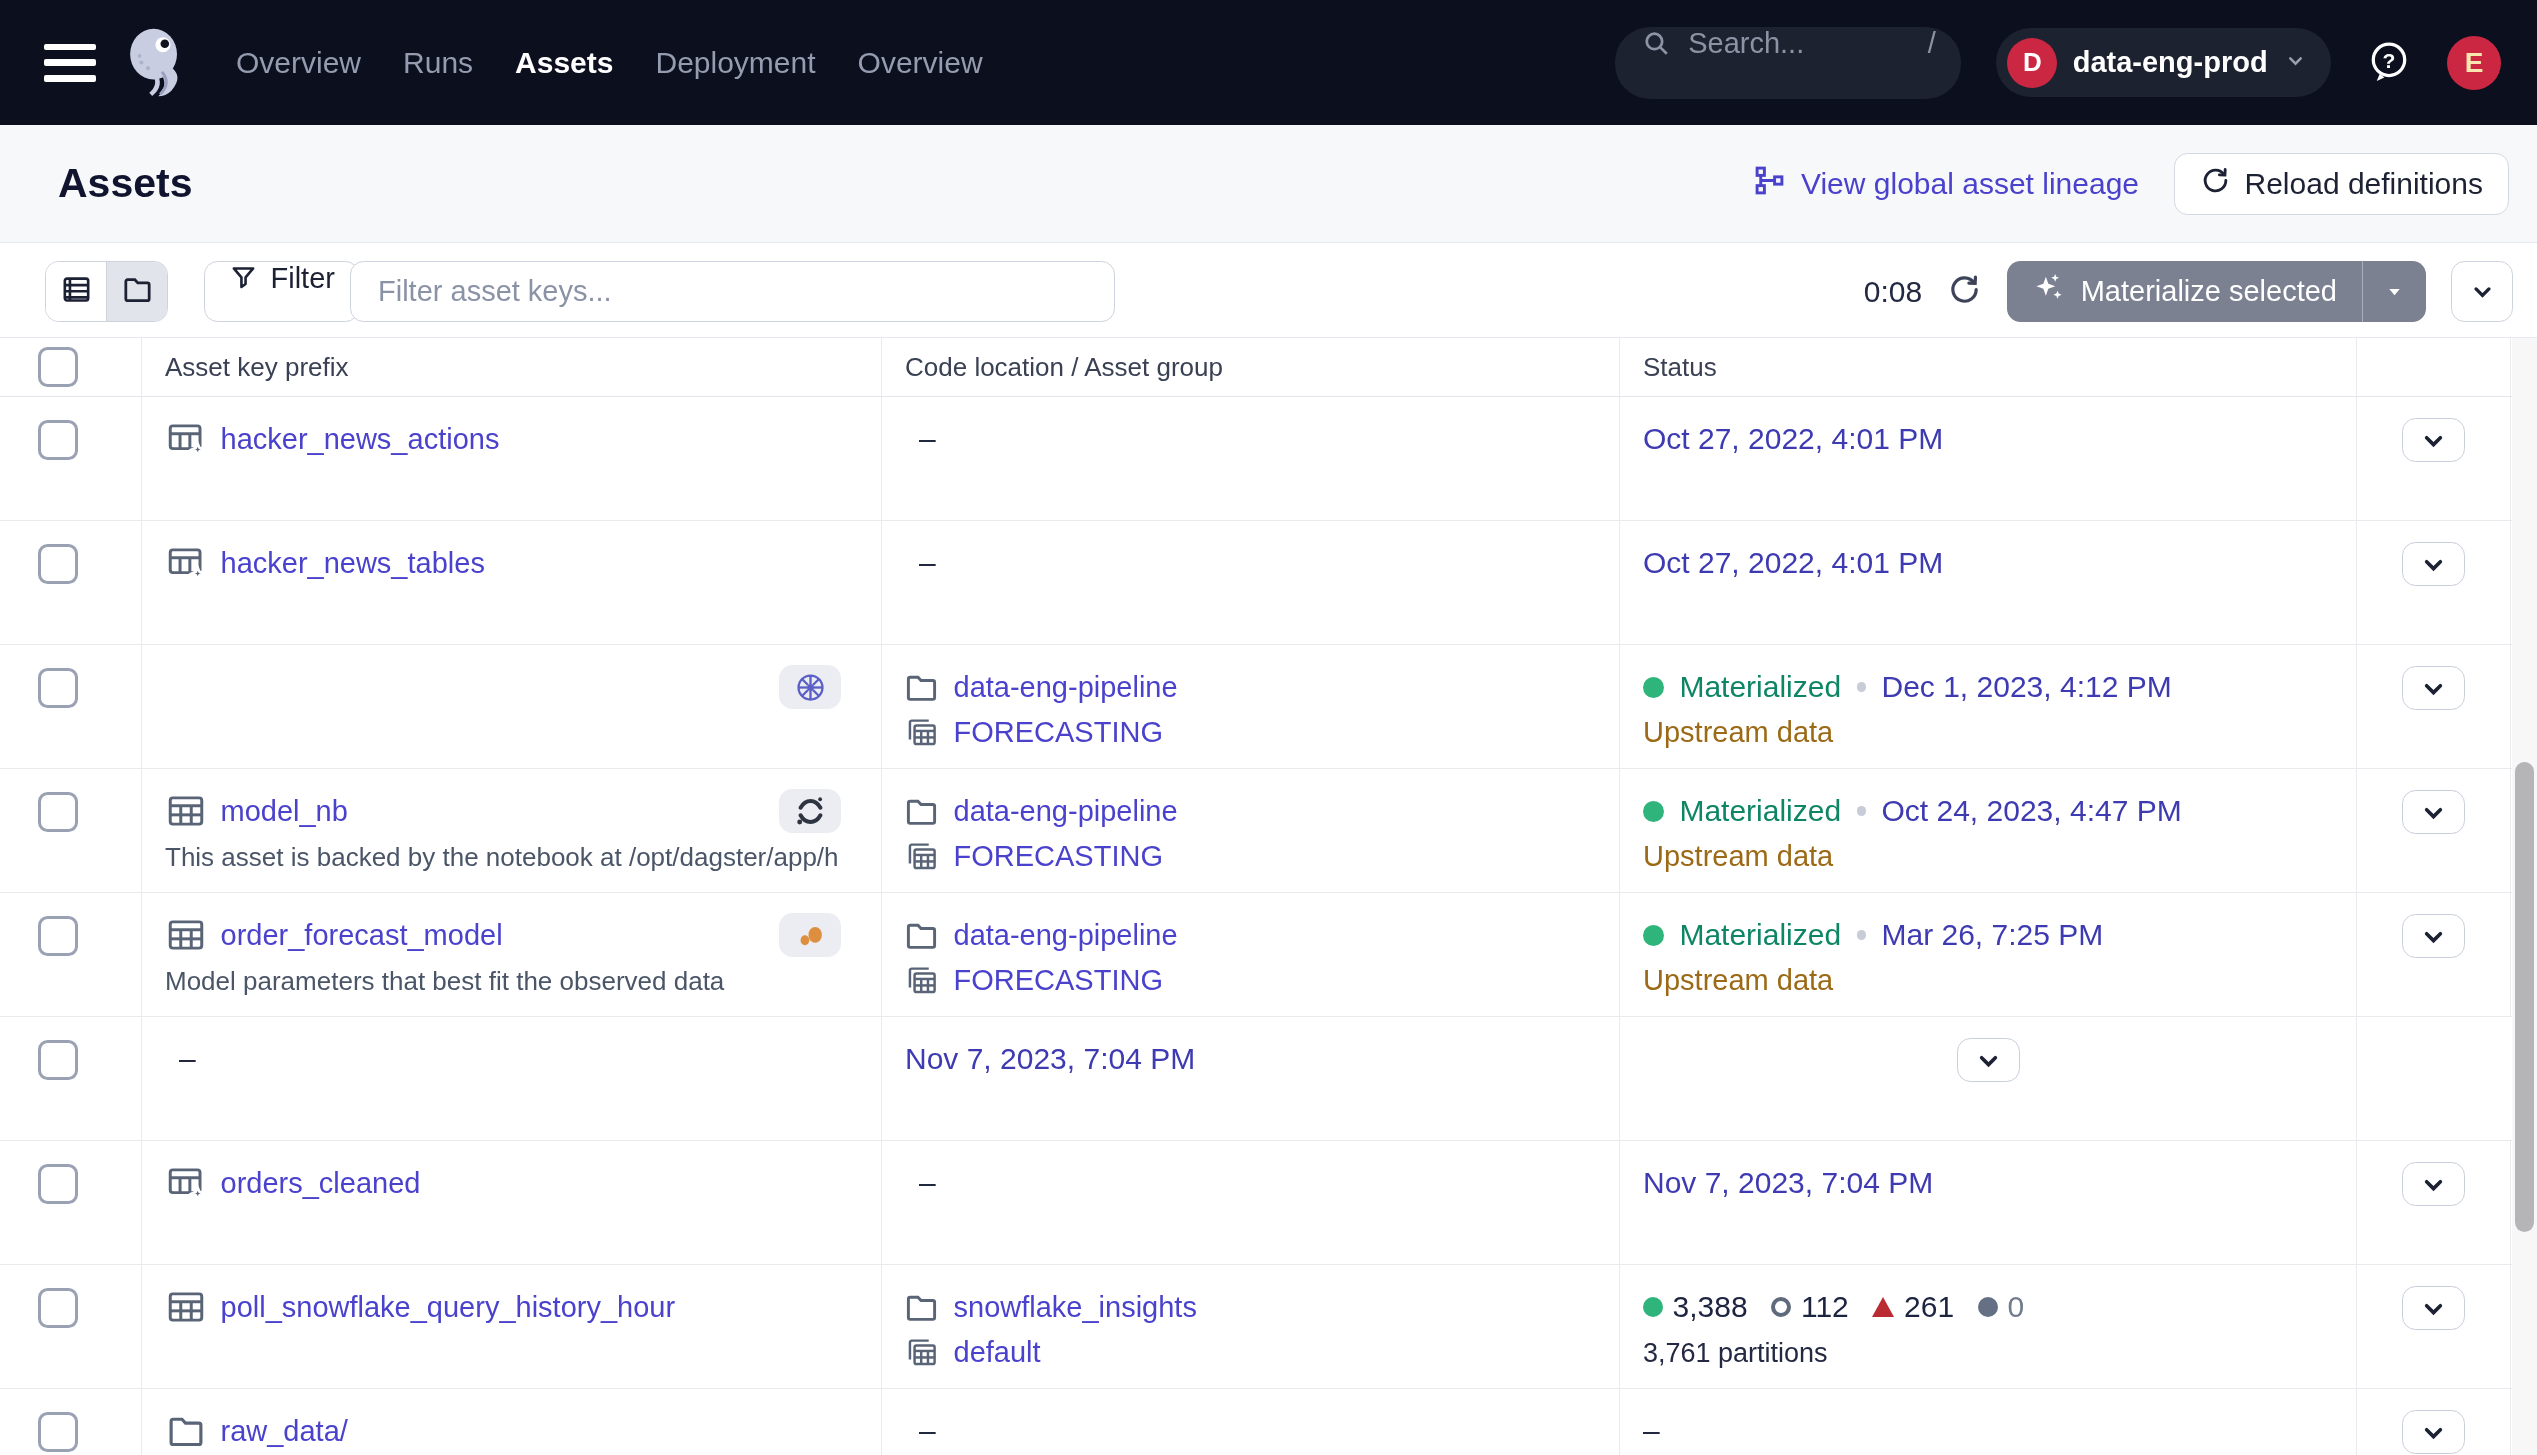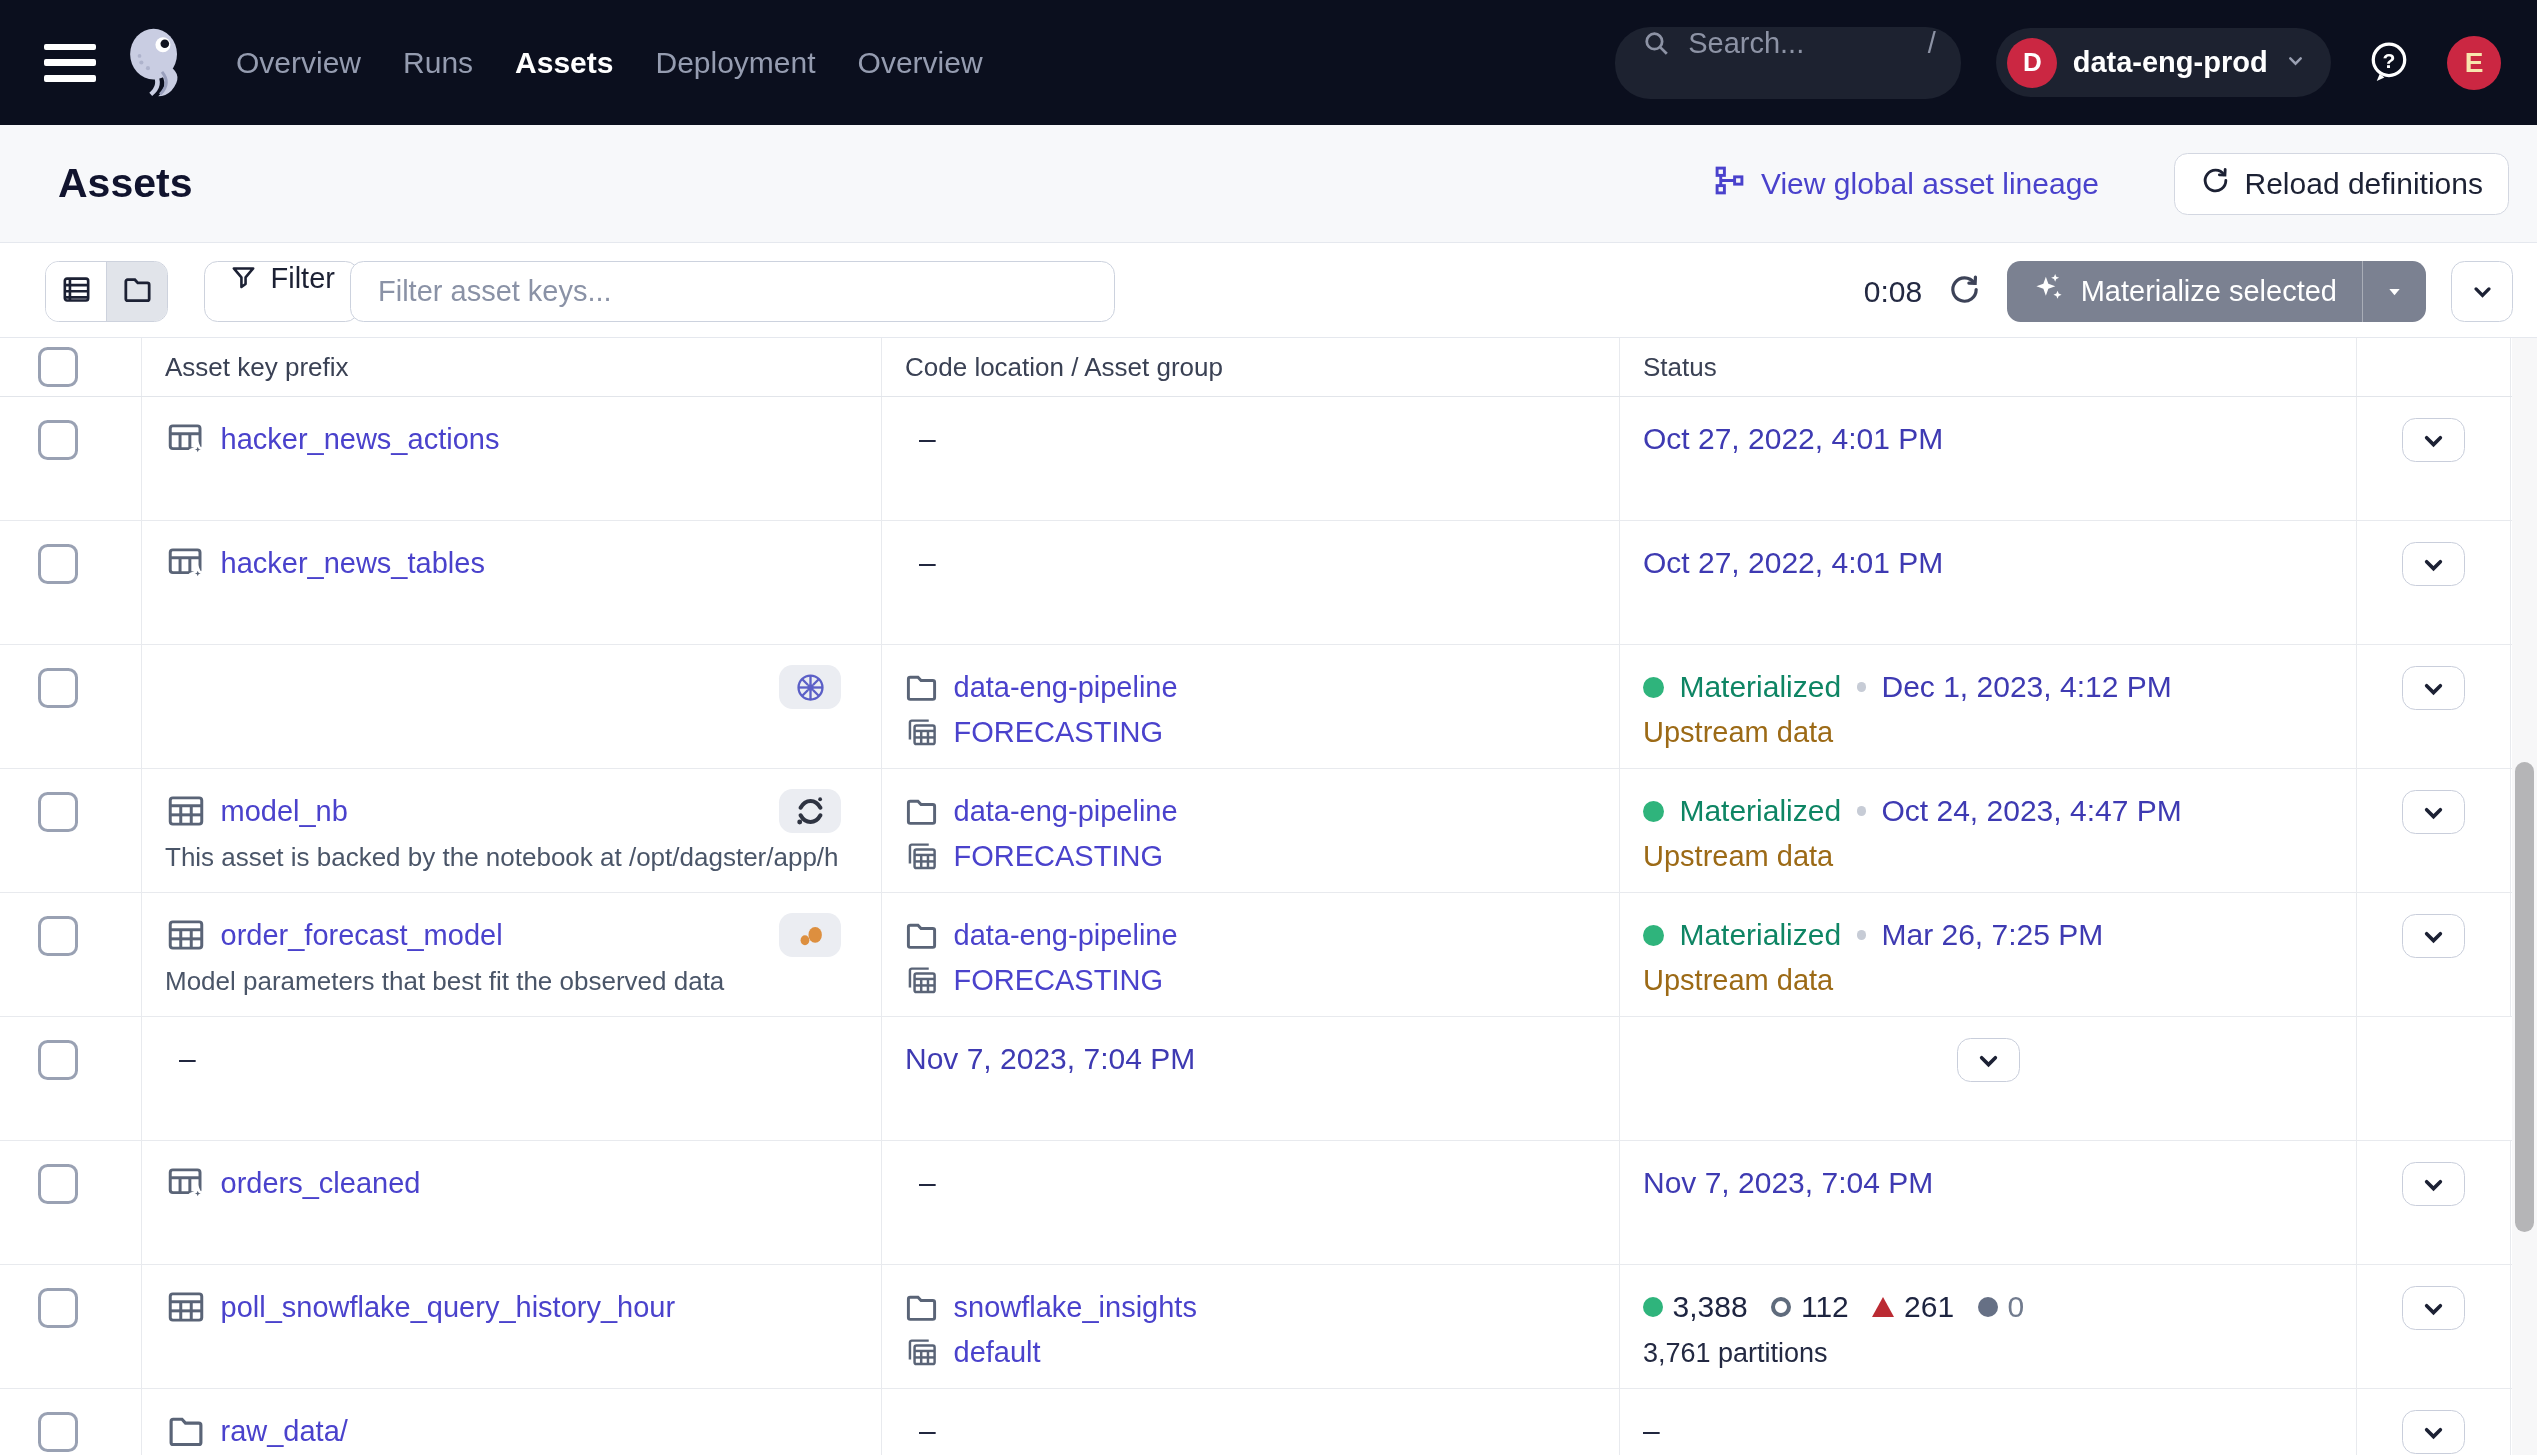--- a/index.html
+++ b/index.html
@@ -21,21 +21,21 @@
   .deploy-pill { height:69px; border-radius:35px; background:#1d2230; display:flex; align-items:center; padding:0 23px 0 11.5px; gap:15.4px; }
   .d-badge { width:50px; height:50px; border-radius:50%; background:var(--badge-red); color:#fff; font-weight:700; font-size:26px; display:flex; align-items:center; justify-content:center; }
   .deploy-name { color:#fff; font-size:29px; font-weight:600; }
   .avatar { width:54px; height:54px; border-radius:50%; background:var(--badge-red); color:#f7e6ae; font-weight:700; font-size:28px; display:flex; align-items:center; justify-content:center; }
 
   
   .page-head { height:118px; background:#f7f8fa; border-bottom:1.9px solid #e5e8ee; display:flex; align-items:center; position:relative; }
   .page-title { font-size:41px; font-weight:700; color:#11142e; margin-left:58px; }
   .head-right { position:absolute; right:29px; display:flex; align-items:center; gap:35px; }
   .lineage-link { display:flex; align-items:center; gap:13.5px; color:var(--link); font-size:30px; cursor:pointer; }
-  .reload-btn { height:62px; background:#fff; border:1.9px solid #d3d7e1; border-radius:13.5px; display:flex; align-items:center; gap:13.5px; padding:0 25px; font-size:30px; color:#1c2134; cursor:pointer;margin-left:40px; }
+  .reload-btn { height:62px; background:#fff; border:1.9px solid #d3d7e1; border-radius:13.5px; display:flex; align-items:center; gap:13.5px; padding:0 25px; font-size:30px; color:#1c2134; cursor:pointer; }
 
   
   .toolbar { height:95px; background:#fff; border-bottom:1.9px solid #e5e8ee; position:relative; }
   .seg { position:absolute; left:45px; top:18px; width:123px; height:61px; border:1.9px solid #cdd2dd; border-radius:13.5px; display:flex; overflow:hidden; }
   .seg > div { flex:1; display:flex; align-items:center; justify-content:center; cursor:pointer; }
   .seg .seg-list { background:#fff; border-right:1.9px solid #cdd2dd; }
   .seg .seg-folder { background:#e1e4ea; }
   .filter-btn { position:absolute; left:204px; top:18px; height:61px; padding:0 23px; border:1.9px solid #cdd2dd; border-radius:13.5px; background:#fff; display:flex; align-items:flex-start; gap:11.5px; font-size:29px; color:#1c2134; cursor:pointer; }
   .filter-input { position:absolute; left:350px; top:18px; width:765px; height:61px; border:1.9px solid #ccd2de; border-radius:13.5px; font-size:29px; padding:0 27px; color:#1c2134; font-family:inherit; }
   .filter-input::placeholder { color:#8a92a6; }

